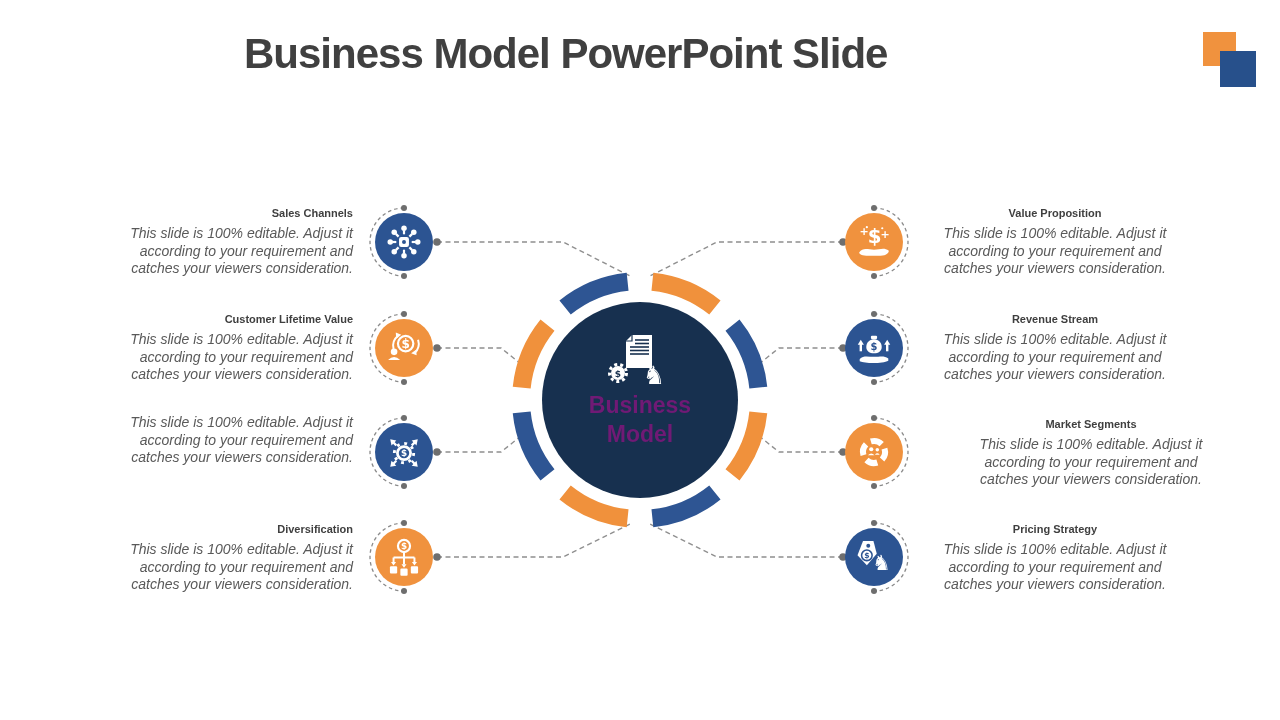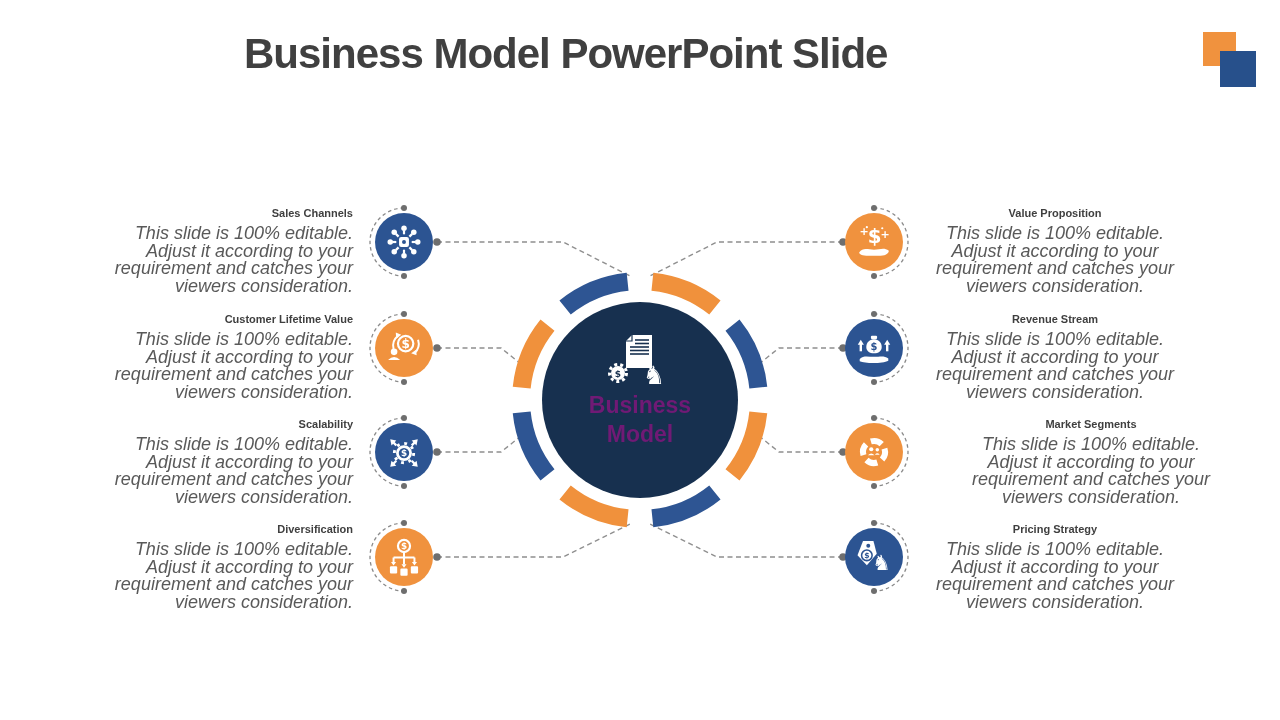--- a/index.html
+++ b/index.html
@@ -23,21 +23,21 @@
   .icon-circle{
     position:absolute;width:58px;height:58px;border-radius:50%;
     display:flex;align-items:center;justify-content:center;
   }
   .icon-circle svg{width:44px;height:44px;}
   .item-text{position:absolute;width:252px;}
   .item-text h3{
     margin:0 0 2px 0;font-size:11px;font-weight:bold;color:#3F3F3F;line-height:20px;
   }
   .item-text p{
-    margin:0;font-size:18px;font-style:italic;color:var(--body);line-height:17.5px;
+    margin:0;font-size:14px;font-style:italic;color:var(--body);line-height:17.5px;
   }
   .t-right{text-align:right;}
   .t-left{text-align:center;}
   .center-label{
     position:absolute;left:530px;top:391px;width:220px;text-align:center;
     color:#701a75;font-weight:bold;font-size:23px;line-height:28.5px;
   }
   .center-icon{position:absolute;left:604px;top:332px;width:72px;height:58px;}
   .chess{font-family:"DejaVu Sans",sans-serif;}
 </style>
@@ -139,21 +139,20 @@
 
   <div class="item-text t-right" style="left:101px;top:203px;">
     <h3>Sales Channels</h3>
     <p>This slide is 100% editable. Adjust it according to your requirement and catches your viewers consideration.</p>
   </div>
   <div class="item-text t-right" style="left:101px;top:309px;">
     <h3>Customer Lifetime Value</h3>
     <p>This slide is 100% editable. Adjust it according to your requirement and catches your viewers consideration.</p>
   </div>
   <div class="item-text t-right" style="left:101px;top:414px;">
-    <h3>Scalability</h3>
     <p>This slide is 100% editable. Adjust it according to your requirement and catches your viewers consideration.</p>
   </div>
   <div class="item-text t-right" style="left:101px;top:519px;">
     <h3>Diversification</h3>
     <p>This slide is 100% editable. Adjust it according to your requirement and catches your viewers consideration.</p>
   </div>
 
   <div class="item-text t-left" style="left:929px;top:203px;">
     <h3>Value Proposition</h3>
     <p>This slide is 100% editable. Adjust it according to your requirement and catches your viewers consideration.</p>

